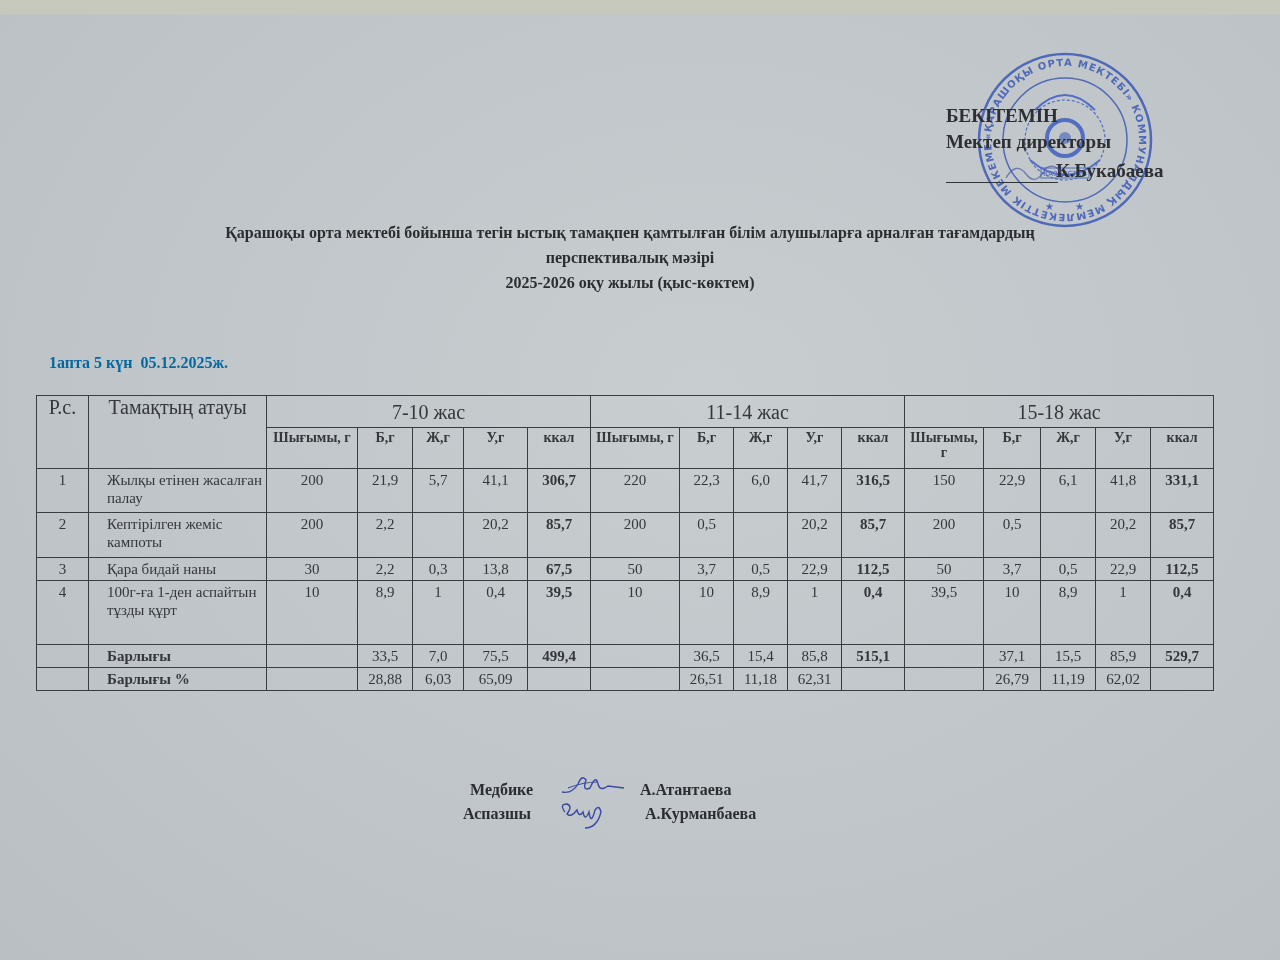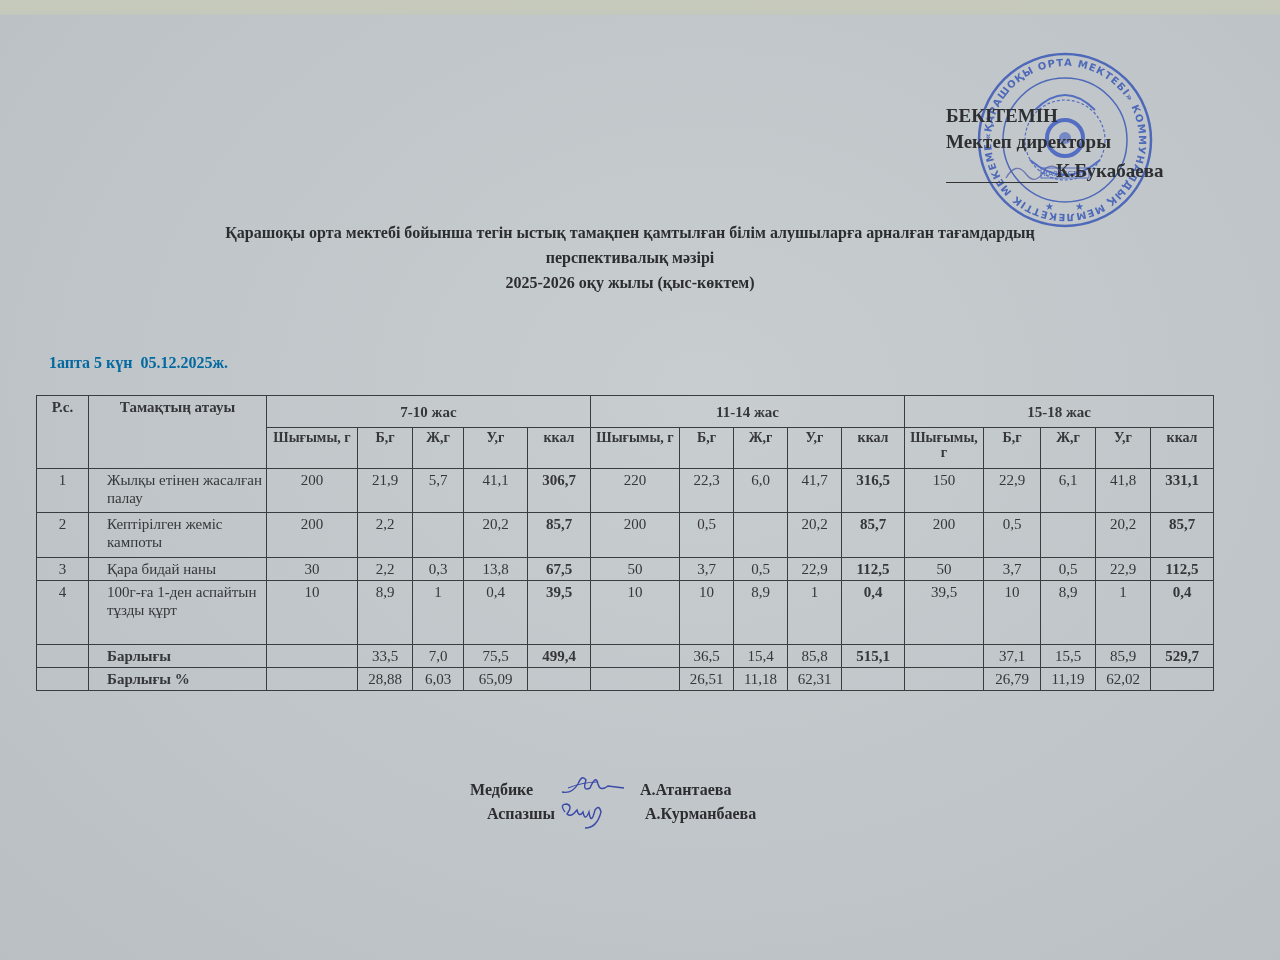--- a/index.html
+++ b/index.html
@@ -19,29 +19,29 @@
   .approve .l3 { position:absolute; left:110px; top:55px; white-space:nowrap; }
   .approve .sigline { position:absolute; left:0; top:78px; width:112px; border-top:1.5px solid #333; }
   .stamp { position:absolute; left:975px; top:50px; width:180px; height:180px; opacity:0.78; }
   .title { position:absolute; left:0; width:1260px; text-align:center; font-weight:bold; font-size:16px; color:#2c2d30; white-space:nowrap; }
   .subhead { position:absolute; left:49px; top:354px; font-weight:bold; font-size:16px; color:#0369a1; white-space:pre; }
   table.menu {
     position:absolute; left:36px; top:395px; border-collapse:collapse; table-layout:fixed; width:1177px;
     font-size:14px; color:#35373a;
   }
   table.menu td { border:1px solid #3a3c3f; padding:2px 3px; vertical-align:top; text-align:center; line-height:18px; }
-  table.menu .hdr-main { font-weight:bold; font-size:15px; height:27px; vertical-align:middle; }
+  table.menu .hdr-main { font-weight:normal; font-size:20px; height:27px; vertical-align:middle; }
   table.menu .hdr-sub { font-weight:bold; font-size:14px; height:36px; line-height:15px; }
   table.menu .name { text-align:left; font-size:15px; padding-left:18px; }
   table.menu .num { font-size:15px; }
   table.menu .b { font-weight:bold; }
   table.menu .rs { font-size:15px; }
   .sig-area { position:absolute; left:0; top:778px; width:1280px; font-weight:bold; font-size:16px; color:#2c2d30; }
   .sig-area .role1 { position:absolute; left:470px; top:3px; }
-  .sig-area .role2 { position:absolute; left:463px; top:27px;margin-left:24px; }
+  .sig-area .role2 { position:absolute; left:463px; top:27px; }
   .sig-area .name1 { position:absolute; left:640px; top:3px; }
   .sig-area .name2 { position:absolute; left:645px; top:27px; }
   .sig-area svg { position:absolute; }
 </style>
 </head>
 <body>
 
 <div class="paper"></div>
 
 <svg class="stamp" viewBox="0 0 180 180">

